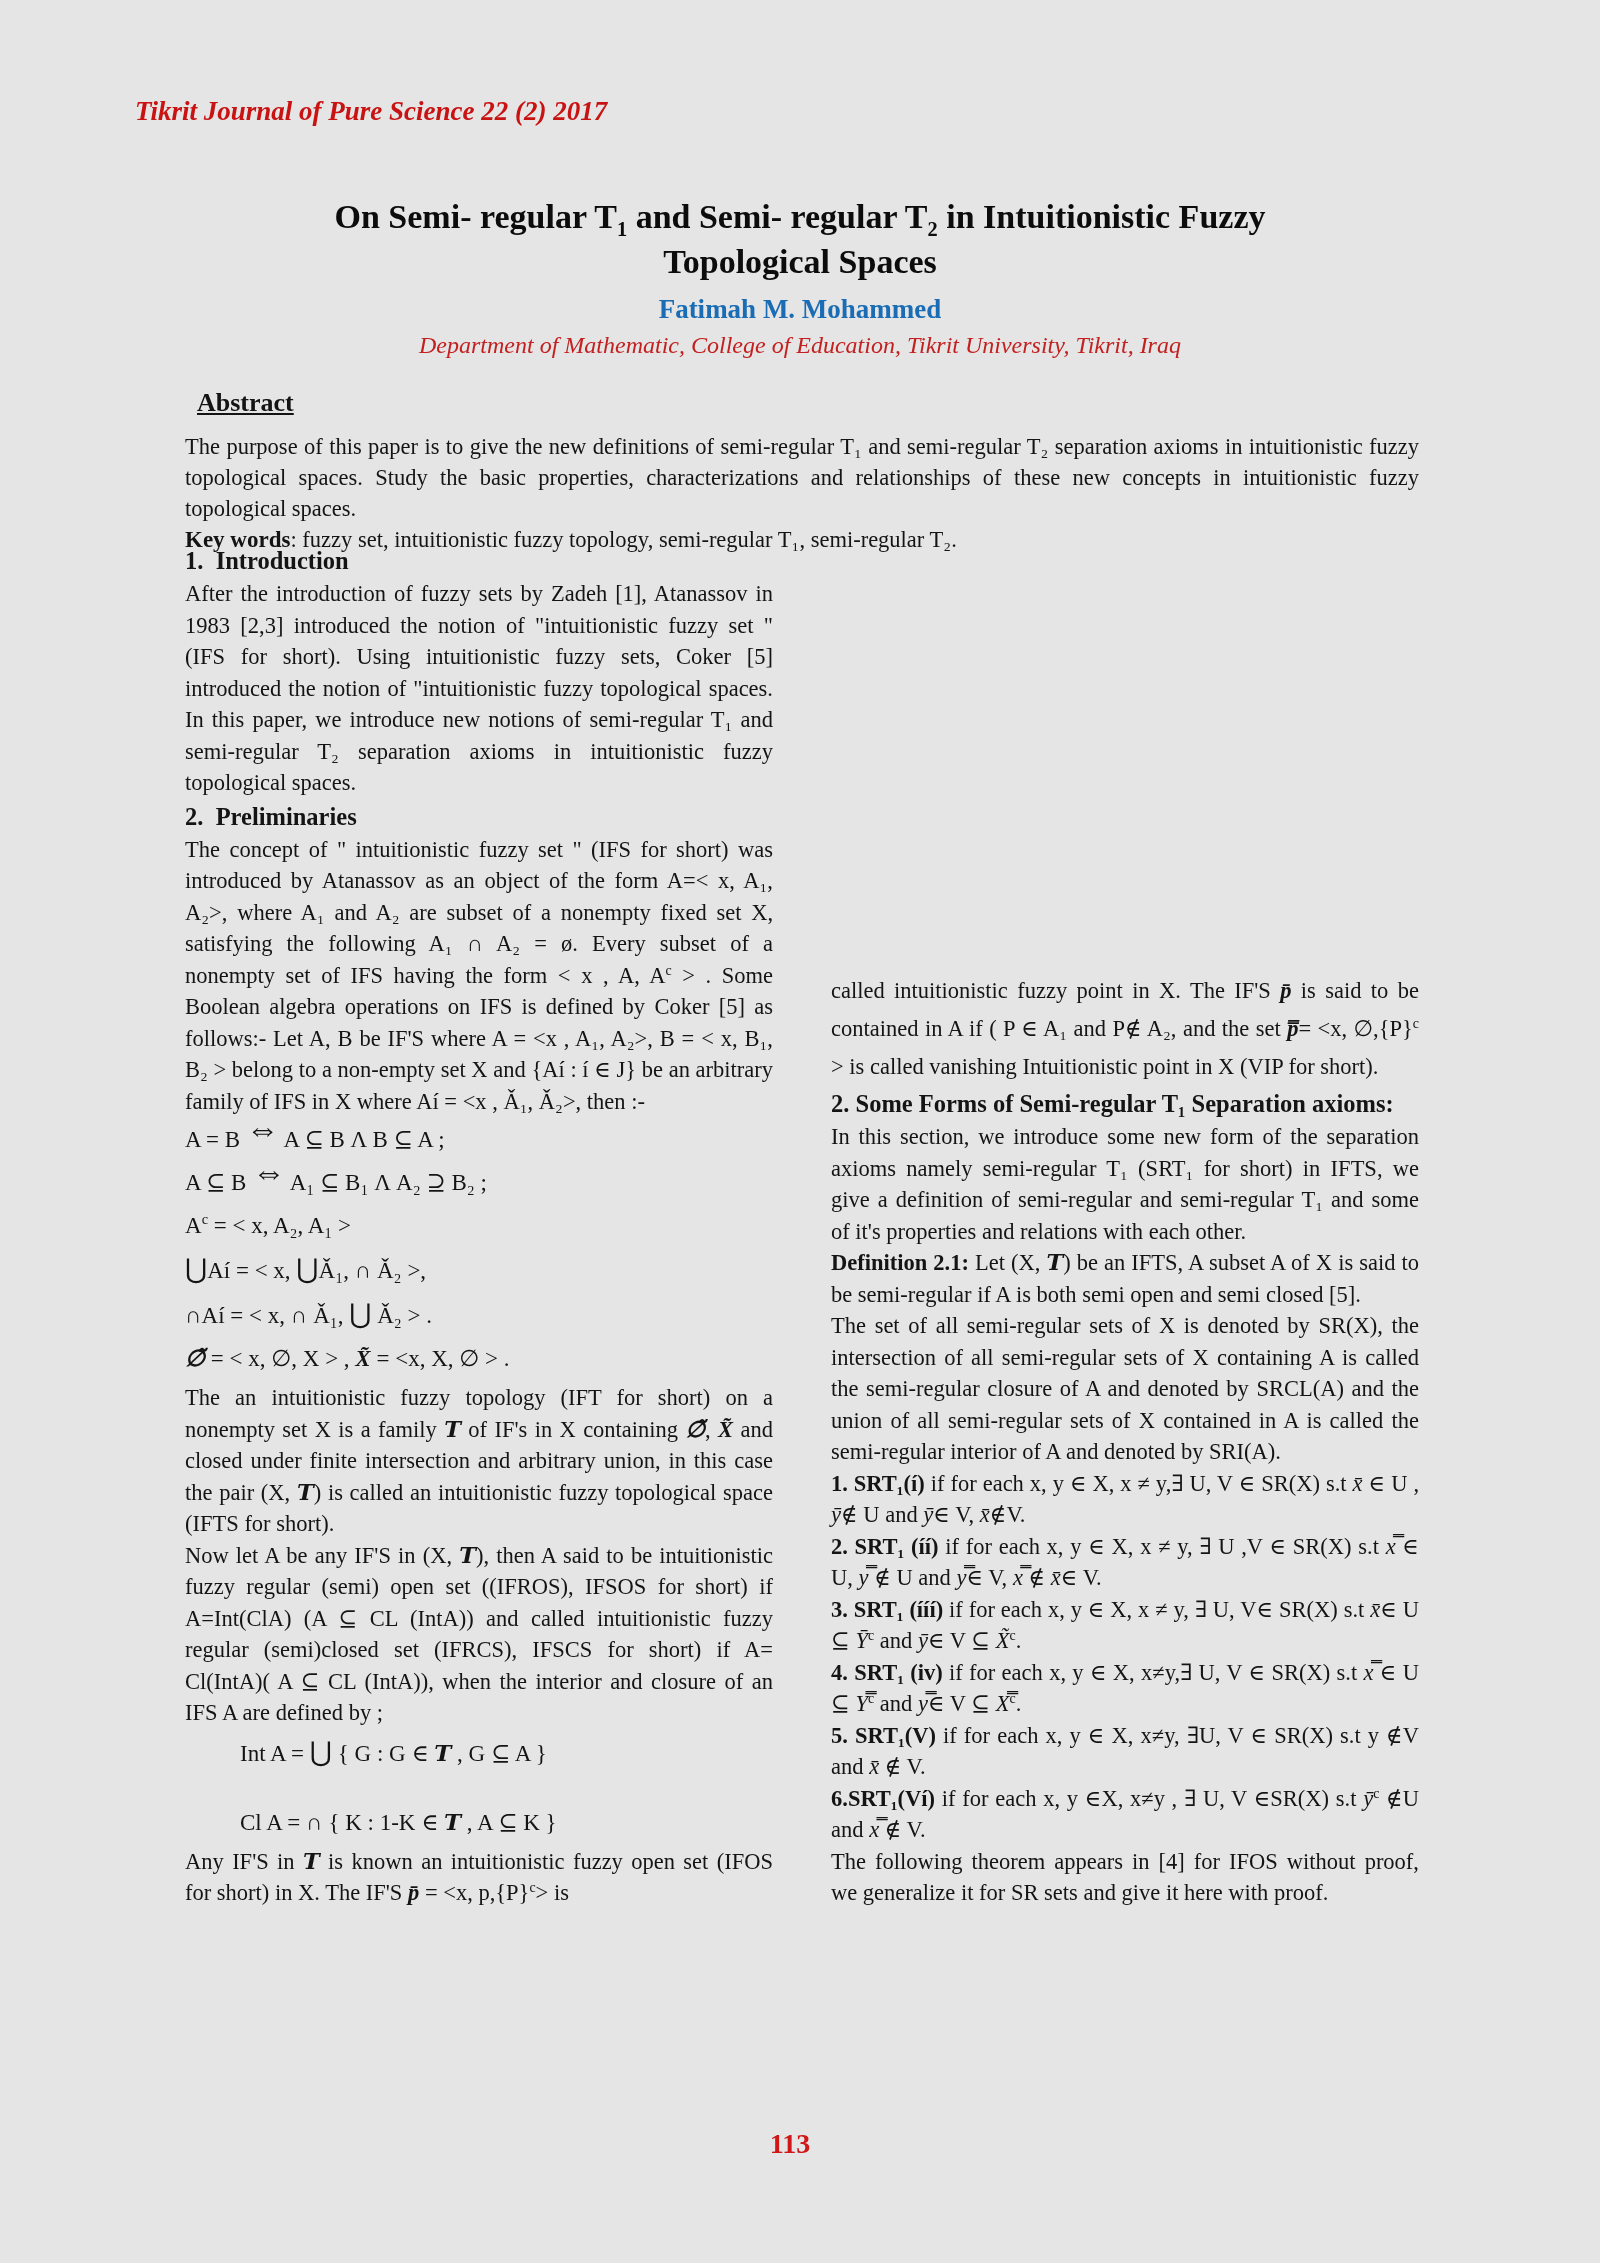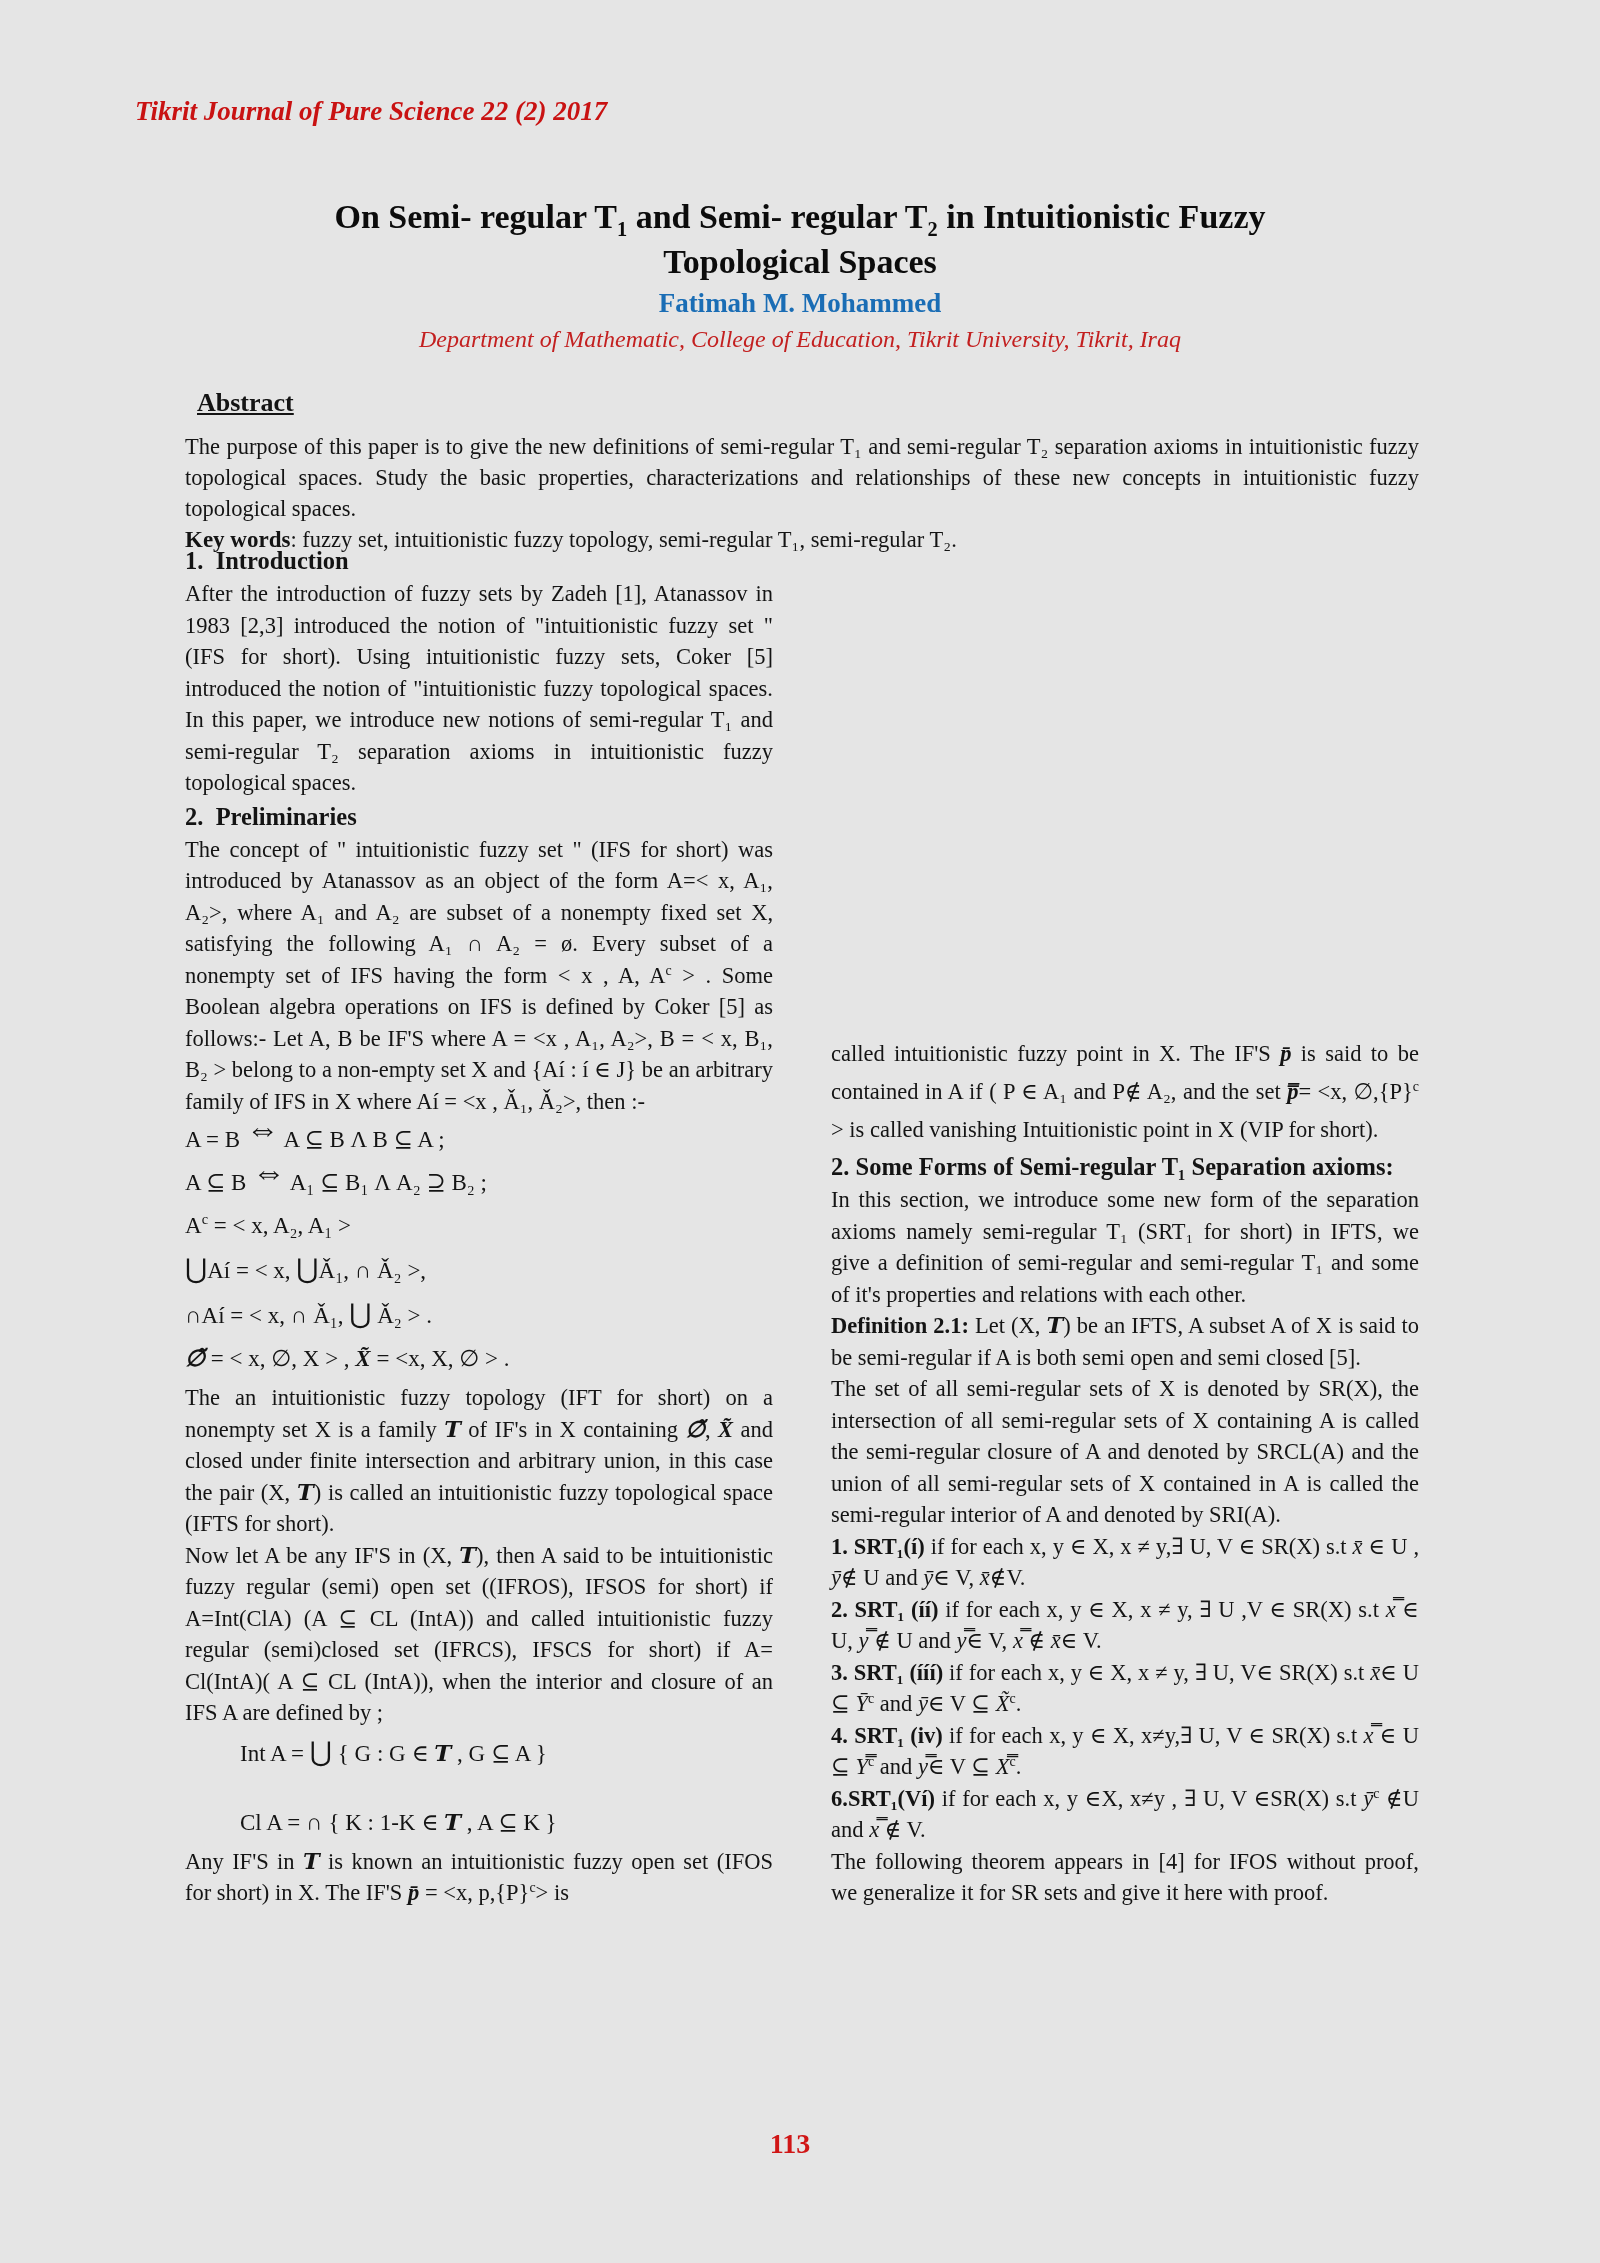--- a/index.html
+++ b/index.html
@@ -12,21 +12,21 @@
   .hdr{
     position:absolute;left:135px;top:94px;width:1258px;
     display:flex;justify-content:space-between;align-items:flex-start;
     font-weight:700;font-style:italic;color:#c91212;
   }
   .journal{font-size:27px;line-height:34px;white-space:nowrap;}
   .issn{font-size:27px;line-height:35px;text-align:left;}
   
   .titleblock{position:absolute;left:0;top:194px;width:100%;text-align:center;}
   .title-line{font-size:34px;font-weight:700;line-height:45px;color:#0c0c0c;}
-  .author{font-size:27px;font-weight:700;color:#1a6db5;line-height:35px;margin-top:2px;}
+  .author{font-size:27px;font-weight:700;color:#1a6db5;line-height:35px;margin-top:8px;}
   .affil{font-size:24px;font-style:italic;color:#c32020;line-height:30px;margin-top:3px;}
   
   .abstract{position:absolute;left:185px;top:374px;width:1234px;}
   .abs-h{font-size:26px;font-weight:700;line-height:33px;margin:12px;text-decoration:underline;}
   .abs-body{font-size:22.5px;line-height:31px;text-align:justify;margin:0;}
   .kw{font-size:22.5px;line-height:31px;margin:0;}
   .kw b{font-size:23px;}
   
   .cols{position:absolute;left:185px;top:543px;width:1234px;display:flex;gap:58px;align-items:flex-end;}
   .col{width:588px;}
@@ -98,20 +98,21 @@
     <div class="col col-right">
       <p class="j tall"><span>called intuitionistic fuzzy point in X. The IF'S </span><span class="mb">p̄</span><span> is said to be contained in A if ( P ∈ A₁ and P∉ A₂, and the set  </span><span class="mb">p̿</span><span>=   &lt;x, ∅,{P}</span><span class="sup">c</span><span> &gt; is called vanishing Intuitionistic point in X (VIP for short).</span></p>
       <h3 class="sec">2. Some Forms of Semi-regular T₁ Separation axioms:</h3>
       <p class="j"><span>In this section, we introduce some new form of the separation axioms namely semi-regular T₁ (SRT₁ for short) in IFTS, we give a definition of semi-regular and semi-regular T₁ and some of it's properties and relations with each other.</span></p>
       <p class="j"><span class="b">Definition 2.1: </span><span>Let (X, </span><span class="scr">T</span><span>) be an IFTS, A subset A of X is said to be semi-regular if A is both semi open and semi closed [5].</span></p>
       <p class="j"><span>The set of all semi-regular sets of X is denoted by SR(X), the intersection of all semi-regular sets of X containing A is called the semi-regular closure of A and denoted by SRCL(A) and the union of all semi-regular sets of X contained in A is called the semi-regular interior of A and denoted by SRI(A).</span></p>
       <p class="j item"><span class="b">1. SRT₁(í) </span><span>if for each x, y  ∈ X, x ≠ y,∃ U, V ∈ SR(X) s.t  </span><span class="m">x̄</span><span> ∈  U ,   </span><span class="m">ȳ</span><span>∉ U and </span><span class="m">ȳ</span><span>∈ V,  </span><span class="m">x̄</span><span>∉V.</span></p>
       <p class="j item"><span class="b">2. SRT₁ (íí) </span><span>if for each  x, y ∈ X, x ≠ y, ∃ U ,V ∈ SR(X) s.t </span><span class="m">x̿</span><span> ∈ U, </span><span class="m">y̿</span><span> ∉ U and </span><span class="m">y̿</span><span>∈ V, </span><span class="m">x̿</span><span> ∉  </span><span class="m">x̄</span><span>∈  V.</span></p>
       <p class="j item"><span class="b">3. SRT₁ (ííí) </span><span>if for each x, y ∈ X, x ≠ y, ∃ U, V∈ SR(X) s.t </span><span class="m">x̄</span><span>∈ U ⊆ </span><span class="m">Ȳ</span><span class="sup">c</span><span> and </span><span class="m">ȳ</span><span>∈ V ⊆ </span><span class="m">X̃</span><span class="sup">c</span><span>.</span></p>
       <p class="j item"><span class="b">4. SRT₁ (iv) </span><span>if for each x, y ∈ X, x≠y,∃ U, V ∈ SR(X) s.t  </span><span class="m">x̿</span><span> ∈ U ⊆ </span><span class="m">Y̿</span><span class="sup">c</span><span> and </span><span class="m">y̿</span><span>∈ V ⊆ </span><span class="m">X̿</span><span class="sup">c</span><span>.</span></p>
+      <p class="j item"><span class="b">5. SRT₁(V) </span><span>if for each x, y ∈ X, x≠y,   ∃U, V ∈ SR(X)  s.t  y </span><span>∉</span><span>V and   </span><span class="m">x̄</span><span> ∉ V.</span></p>
       <p class="j item"><span class="b">6.SRT₁(Ví) </span><span>if for each x, y ∈X,    x≠y , ∃ U, V ∈SR(X)  s.t </span><span class="m">ȳ</span><span class="sup">c</span><span> ∉U  and </span><span class="m">x̿</span><span> ∉ V.</span></p>
       <p class="j"><span>The following theorem appears in [4] for IFOS without proof, we generalize it for SR sets and give it here with proof.</span></p>
     </div>
 
   </div>
 
   <div class="pageno">113</div>
 
 </div>
 

